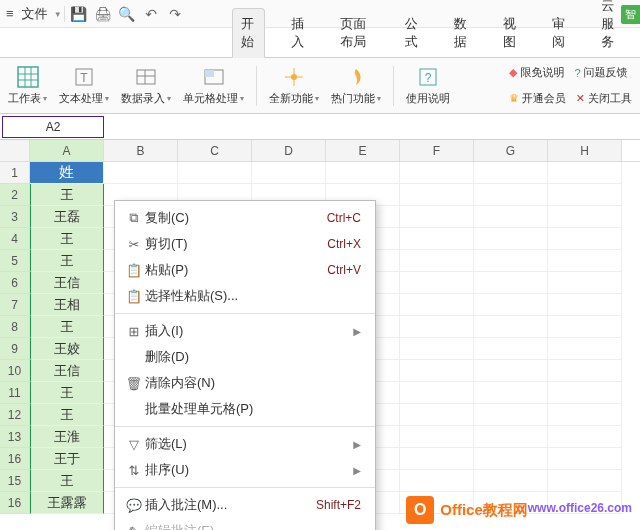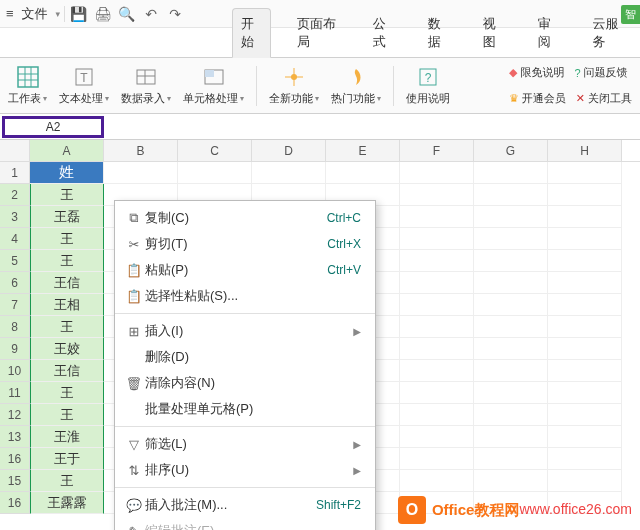--- a/index.html
+++ b/index.html
@@ -17,66 +17,67 @@
 .ribbon { height:56px; background:#fafafa; border-bottom:1px solid #d0d0d0; display:flex; align-items:center; padding:0 8px; gap:12px; }
 .rb-item { display:flex; flex-direction:column; align-items:center; gap:2px; font-size:11px; color:#333; cursor:pointer; }
 .rb-icon { width:24px; height:24px; display:flex; align-items:center; justify-content:center; }
 .rb-label { display:flex; align-items:center; gap:2px;text-align:center; }
 .rb-label .dd { font-size:8px; color:#888; }
 .rb-sep { width:1px; height:40px; background:#ddd; }
 .rb-right { margin-left:auto; display:flex; flex-direction:column; gap:4px; font-size:11px; }
 .rb-right .row { display:flex; gap:10px; }
 .rb-right .row span { display:flex; align-items:center; gap:3px; cursor:pointer; }
 .namebox-row { height:26px; display:flex; align-items:center; border-bottom:1px solid #d0d0d0; }
-.namebox { width:102px; height:22px; border:3px solid #4c1d95; margin:0 2px; display:flex; align-items:center; justify-content:center; font-size:12px; background:#fff; }
+.namebox { width:102px; height:22px; border:1px solid #4c1d95; margin:0 2px; display:flex; align-items:center; justify-content:center; font-size:12px; background:#fff; }
 .grid { position:relative; }
 .col-headers { display:flex; height:22px; border-bottom:1px solid #ddd; }
 .row-hdr-spacer { width:30px; border-right:1px solid #ddd; background:#f4f4f4; }
 .col-h { width:74px; border-right:1px solid #ddd; background:#f4f4f4; display:flex; align-items:center; justify-content:center; font-size:12px; color:#555; }
 .col-h.selected { background:#d8f0d0; }
 .row { display:flex; height:22px; }
 .row-h { width:30px; border-right:1px solid #ddd; border-bottom:1px solid #ddd; background:#f4f4f4; display:flex; align-items:center; justify-content:center; font-size:12px; color:#555; }
 .row-h.selected { background:#d8f0d0; }
 .cell { width:74px; border-right:1px solid #eee; border-bottom:1px solid #eee; display:flex; align-items:center; justify-content:center; font-size:13px; overflow:hidden; white-space:nowrap; }
 .cell.header-cell { background:#3a7ac0; color:#fff; font-size:15px; }
 .cell.selected { background:#d8f0d0; border-right:1px solid #1a9850; border-left:1px solid #1a9850; }
 .cell:first-of-type.selected { position:relative; }
 .ctx-menu { position:absolute; left:114px; top:60px; width:262px; background:#fff; border:1px solid #bbb; box-shadow:3px 3px 8px rgba(0,0,0,0.2); z-index:100; padding:4px 0; }
 .ctx-item { display:flex; align-items:center; height:26px; padding:0 14px 0 8px; font-size:13px; color:#333; cursor:pointer; position:relative; }
 .ctx-item.disabled { color:#aaa; }
 .ctx-icon { width:22px; display:flex; align-items:center; justify-content:center; color:#666; font-size:13px; }
 .ctx-label { flex:1; }
-.ctx-shortcut { color:#0f766e; font-size:12px; }
+.ctx-shortcut { color:#7f1d1d; font-size:12px; }
 .ctx-arrow { color:#888; font-size:10px; margin-left:6px; }
 .ctx-sep { height:1px; background:#e0e0e0; margin:4px 0; }
 .watermark { position:absolute; right:8px; bottom:6px; display:flex; align-items:center; gap:6px; }
 .watermark .logo { width:28px; height:28px; background:#f97316; border-radius:4px; display:flex; align-items:center; justify-content:center; color:#fff; font-weight:bold; font-size:16px; }
 .watermark .txt { display:flex; line-height:1.1; }
 .watermark .t1 { color:#f97316; font-size:15px; font-weight:bold; }
-.watermark .t2 { color:#ef4444; font-size:14px; }
+.watermark .t2 { color:#8b5cf6; font-size:12px;font-weight:bold; }
 svg { display:block; }
 </style>
 </head>
 <body>
 
 <div class="titlebar">
   <span class="menu-icon">≡</span>
   <span class="file-label">文件</span>
   <span class="down">▾</span>
   <span class="sep"></span>
   <span class="qicon">💾</span>
   <span class="qicon">🖨</span>
   <span class="qicon">🔍</span>
   <span class="qicon">↶</span>
   <span class="qicon">↷</span>
 </div>
 <div class="smart-tag">智</div>
 
 <div class="tabs">
   <div class="tab active">开始</div>
+  <div class="tab">插入</div>
   <div class="tab">页面布局</div>
   <div class="tab">公式</div>
   <div class="tab">数据</div>
   <div class="tab">视图</div>
   <div class="tab">审阅</div>
   <div class="tab">云服务</div>
 </div>
 
 <div class="ribbon">
   <div class="rb-item">

